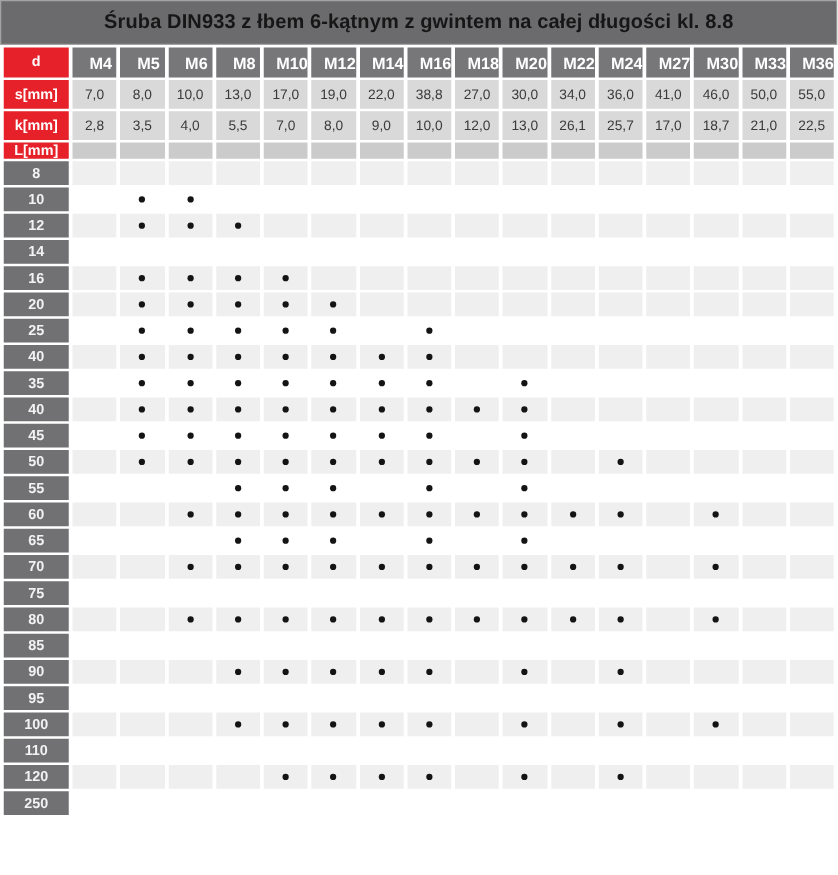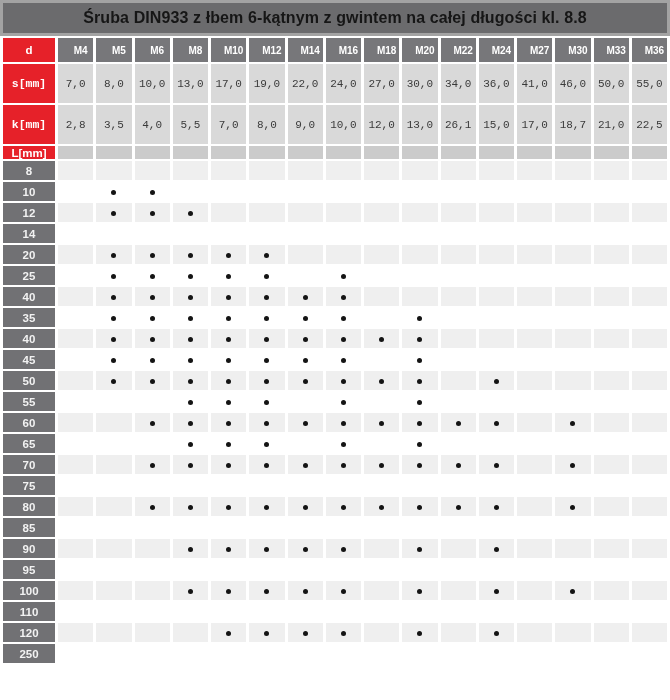--- a/index.html
+++ b/index.html
@@ -13,21 +13,21 @@
     width: 670px;
     height: 700px;
     background: #ffffff;
     overflow: hidden;
   }
   .title-bar {
     box-sizing: border-box;
     width: 670px;
     height: 36px;
     background: var(--c-titlebar, #6b6b6d);
-    border: 3px solid #a3a3a3;
+    border: 1px solid #a3a3a3;
     display: flex;
     align-items: center;
     justify-content: center;
   }
   .title-bar span {
     color: #161616;
     font-size: 16px;
     font-weight: bold;
     letter-spacing: 0.1px;
   }
@@ -48,42 +48,42 @@
   td.lbl-red {
     background: var(--c-red, #e62129);
     color: #ffffff;
     font-weight: bold;
     font-size: 11.5px;
   }
   td.col-head {
     background: var(--c-colhead, #77777a);
     color: #ffffff;
     font-weight: bold;
-    font-size: 10px;
+    font-size: 13px;
     padding-left: 10px;
   }
   td.val {
     background: var(--c-valcell, #d9d9d9);
     color: #3a3a3a;
     font-size: 11px;
     margin-top: 35px;
   }
   td.l-empty {
     background: var(--c-lcell, #cbcbcb);
   }
   td.len-label {
     background: var(--c-lenlabel, #717174);
     color: #f2f2f2;
     font-weight: bold;
     font-size: 11.5px;
   }
   td.cell-gray { background: #efefef; }
   td.cell-white { background: #ffffff; }
   tr.r-head td { height: 24px; }
-  tr.r-dim td { height: 39px; font-family: Liberation Mono, monospace; }
+  tr.r-dim td { height: 23px; }
   tr.r-l td { height: 13px; }
   tr.r-len td { height: 19px; }
   .dot {
     display: inline-block;
     width: 5px;
     height: 5px;
     border-radius: 50%;
     background: #141414;
     vertical-align: middle;
   }
@@ -121,21 +121,21 @@
         </tr>
         <tr class="r-dim">
           <td class="lbl-red">s[mm]</td>
           <td class="val">7,0</td>
           <td class="val">8,0</td>
           <td class="val">10,0</td>
           <td class="val">13,0</td>
           <td class="val">17,0</td>
           <td class="val">19,0</td>
           <td class="val">22,0</td>
-          <td class="val">24,0</td>
+          <td class="val">38,8</td>
           <td class="val">27,0</td>
           <td class="val">30,0</td>
           <td class="val">34,0</td>
           <td class="val">36,0</td>
           <td class="val">41,0</td>
           <td class="val">46,0</td>
           <td class="val">50,0</td>
           <td class="val">55,0</td>
         </tr>
         <tr class="r-dim">
@@ -144,21 +144,21 @@
           <td class="val">3,5</td>
           <td class="val">4,0</td>
           <td class="val">5,5</td>
           <td class="val">7,0</td>
           <td class="val">8,0</td>
           <td class="val">9,0</td>
           <td class="val">10,0</td>
           <td class="val">12,0</td>
           <td class="val">13,0</td>
           <td class="val">26,1</td>
-          <td class="val">15,0</td>
+          <td class="val">25,7</td>
           <td class="val">17,0</td>
           <td class="val">18,7</td>
           <td class="val">21,0</td>
           <td class="val">22,5</td>
         </tr>
         <tr class="r-l">
           <td class="lbl-red">L[mm]</td>
           <td class="l-empty"></td>
           <td class="l-empty"></td>
           <td class="l-empty"></td>
@@ -244,20 +244,39 @@
           <td class="cell-white"></td>
           <td class="cell-white"></td>
           <td class="cell-white"></td>
           <td class="cell-white"></td>
           <td class="cell-white"></td>
           <td class="cell-white"></td>
           <td class="cell-white"></td>
           <td class="cell-white"></td>
           <td class="cell-white"></td>
           <td class="cell-white"></td>
+        </tr>
+        <tr class="r-len">
+          <td class="len-label">16</td>
+          <td class="cell-gray"></td>
+          <td class="cell-gray"><span class="dot"></span></td>
+          <td class="cell-gray"><span class="dot"></span></td>
+          <td class="cell-gray"><span class="dot"></span></td>
+          <td class="cell-gray"><span class="dot"></span></td>
+          <td class="cell-gray"></td>
+          <td class="cell-gray"></td>
+          <td class="cell-gray"></td>
+          <td class="cell-gray"></td>
+          <td class="cell-gray"></td>
+          <td class="cell-gray"></td>
+          <td class="cell-gray"></td>
+          <td class="cell-gray"></td>
+          <td class="cell-gray"></td>
+          <td class="cell-gray"></td>
+          <td class="cell-gray"></td>
         </tr>
         <tr class="r-len">
           <td class="len-label">20</td>
           <td class="cell-gray"></td>
           <td class="cell-gray"><span class="dot"></span></td>
           <td class="cell-gray"><span class="dot"></span></td>
           <td class="cell-gray"><span class="dot"></span></td>
           <td class="cell-gray"><span class="dot"></span></td>
           <td class="cell-gray"><span class="dot"></span></td>
           <td class="cell-gray"></td>

